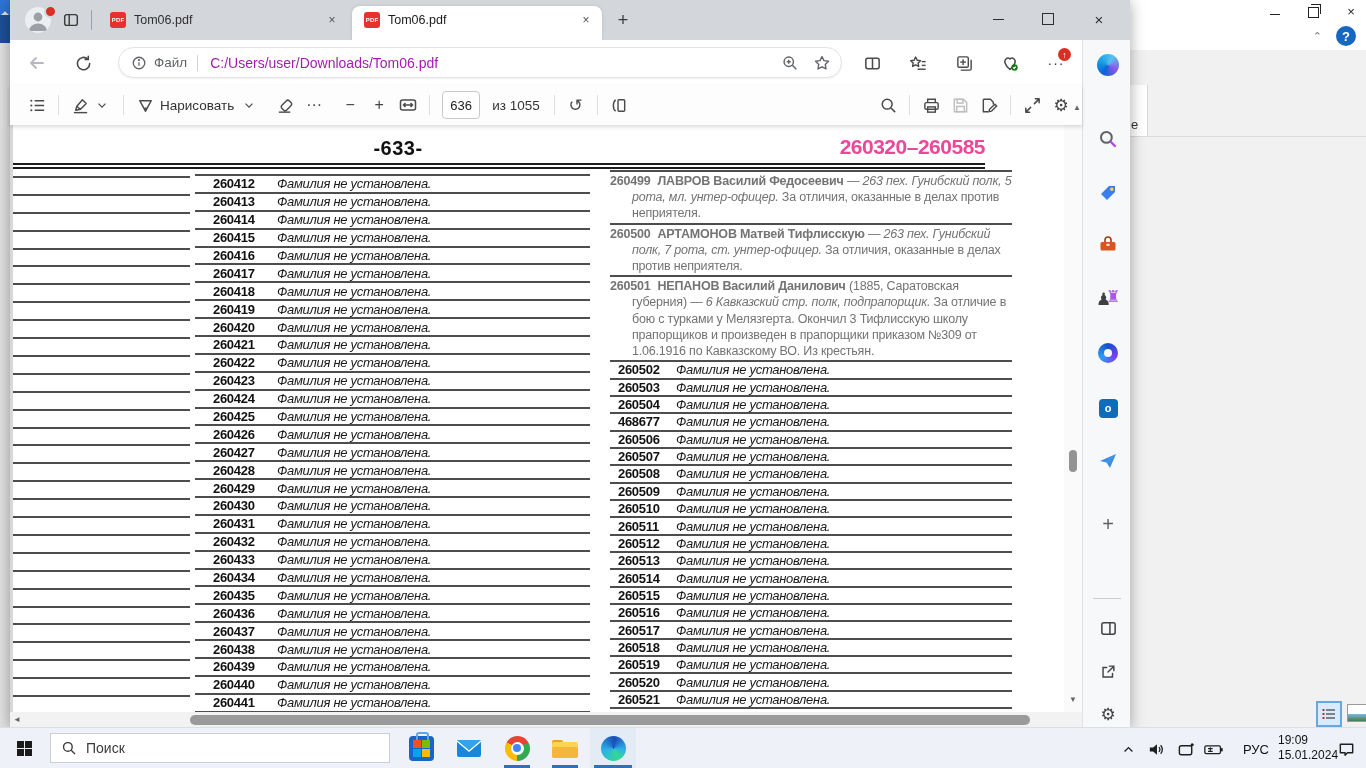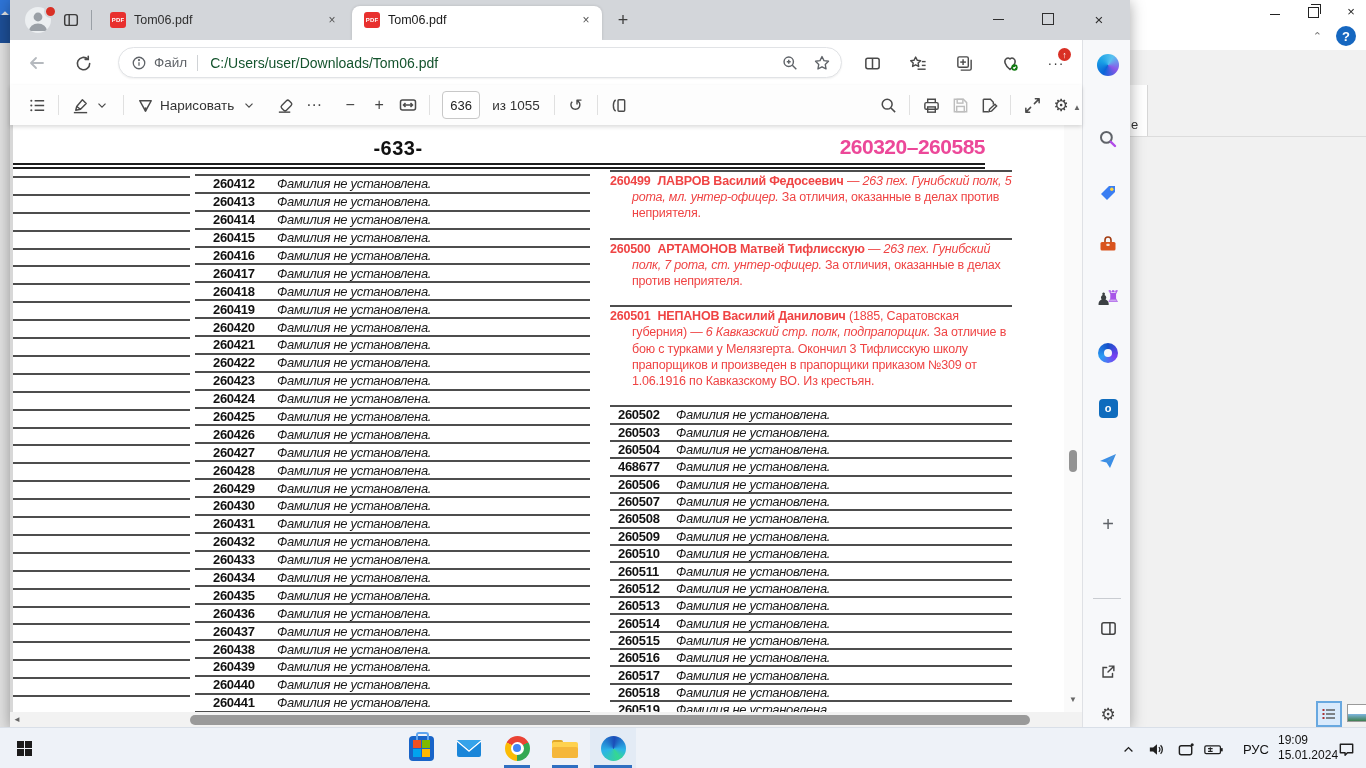--- a/index.html
+++ b/index.html
@@ -58,21 +58,21 @@
   .wb-max i{display:block;width:10px;height:10px;border:1px solid #2f2f2f;}
   .wb-close span{font-size:15px;}
 
   
   #navbar{left:0;top:40px;width:1072px;height:45px;background:#fff;}
   .nav-ic{top:12px;width:22px;height:22px;display:flex;align-items:center;justify-content:center;}
   .addr{left:108px;top:7px;width:724px;height:31px;background:#fff;border:1px solid #e1e3e6;border-radius:16px;
         display:flex;align-items:center;padding:0 10px 0 12px;box-sizing:border-box;box-shadow:0 1px 2px rgba(0,0,0,.06);}
   .addr-file{font-size:13.5px;color:#5f6368;margin:0 10px 0 7px;}
   .addr-sep{width:1px;height:16px;background:#d0d3d6;margin-right:12px;}
-  .addr-url{font-size:14px;color:#14532d;flex:1;white-space:nowrap;overflow:hidden;}
+  .addr-url{font-size:14px;color:#a21caf;flex:1;white-space:nowrap;overflow:hidden;}
   .badge{position:absolute;right:-4px;top:-4px;width:13px;height:13px;border-radius:50%;background:#d93025;color:#fff;
          font-size:9px;display:flex;align-items:center;justify-content:center;font-weight:bold;}
   .copilot{width:22px;height:22px;border-radius:50%;background:conic-gradient(from 210deg,#0a64d8,#19a1e6,#59c2f0,#8a57e8,#0a64d8);}
 
   
   #sidebar{left:1072px;top:40px;width:48px;height:687px;background:#f7f8fa;border-left:1px solid #dfe1e5;box-sizing:border-box;}
   .sb-item{left:13px;width:24px;height:24px;display:flex;align-items:center;justify-content:center;}
   .m365{width:20px;height:20px;border-radius:50%;background:conic-gradient(#1550c8,#7a3ff2,#2a9df4,#1550c8);position:relative;}
   .m365:after{content:"";position:absolute;left:6px;top:6px;width:8px;height:8px;border-radius:50%;background:#f7f8fa;}
   .outlook{width:19px;height:19px;border-radius:4px;background:#0f6cbd;color:#fff;font-weight:bold;font-size:11px;
@@ -105,22 +105,22 @@
   .clipped{left:0;top:51px;width:177px;height:537px;
            background:repeating-linear-gradient(to bottom,#4d4d4d 0 2px,transparent 2px 17.9px);}
   #left-col{left:182px;top:49px;width:395px;border-top:2px solid #4d4d4d;}
   #right-col{left:597px;top:45px;width:402px;border-top:2px solid #4d4d4d;}
   .prow{height:17.9px;box-sizing:border-box;border-bottom:2px solid #4d4d4d;display:flex;align-items:center;
         padding-left:18px;font-size:13px;color:#111;letter-spacing:-.3px;}
   .prow b{width:64px;flex:0 0 64px;font-weight:bold;}
   .prow i{font-style:italic;color:#1a1a1a;}
   #right-rows .prow{height:17.35px;padding-left:8px;}
   #right-rows .prow b{width:58px;flex:0 0 58px;}
-  .entry{font-size:12.5px;line-height:16.2px;color:#ef4444;letter-spacing:-.2px;border-bottom:2px solid #4d4d4d;
-         padding:1px 0 16px 22px;text-indent:-22px;}
+  .entry{font-size:12.5px;line-height:16.2px;color:#737373;letter-spacing:-.2px;border-bottom:2px solid #4d4d4d;
+         padding:1px 0 1px 22px;text-indent:-22px;}
   .entry .enum{font-weight:bold;margin-right:7px;}
   .sg-b{font-weight:bold;} .sg-i{font-style:italic;}
 
   
   #vscroll{left:1054px;top:0;width:18px;height:587px;background:#fafafa;}
   .vthumb{left:5px;top:325px;width:8px;height:22px;background:#939393;border-radius:4px;}
   .varrow-dn{left:0;top:570px;width:18px;text-align:center;font-size:8px;color:#666;}
   .varrow-up{left:1058px;top:103px;width:18px;text-align:center;font-size:8px;color:#666;z-index:6;}
   #hscroll{left:0;top:587px;width:1072px;height:15px;background:#f2f2f2;}
   .harrow{left:3px;top:3px;font-size:8px;color:#666;}
@@ -733,20 +733,27 @@
 
 <div class="abs" id="taskbar">
   <div class="abs start">
     <div class="winlogo">
         <div></div>
         <div></div>
         <div></div>
         <div></div>
       </div>
   </div>
+  <div class="abs tsearch">
+    <svg width="16" height="16" viewBox="0 0 20 20" fill="none" stroke="#3b3b3b" stroke-width="1.7">
+        <circle cx="8.6" cy="8.6" r="5.4"></circle>
+        <line x1="12.8" y1="12.8" x2="17.5" y2="17.5"></line>
+      </svg>
+    <span>Поиск</span>
+  </div>
 
   <div class="abs app" style="left:398px">
     <div class="store">
         <div class="store-grid">
           <i></i>
           <i></i>
           <i></i>
           <i></i>
         </div>
       </div>

